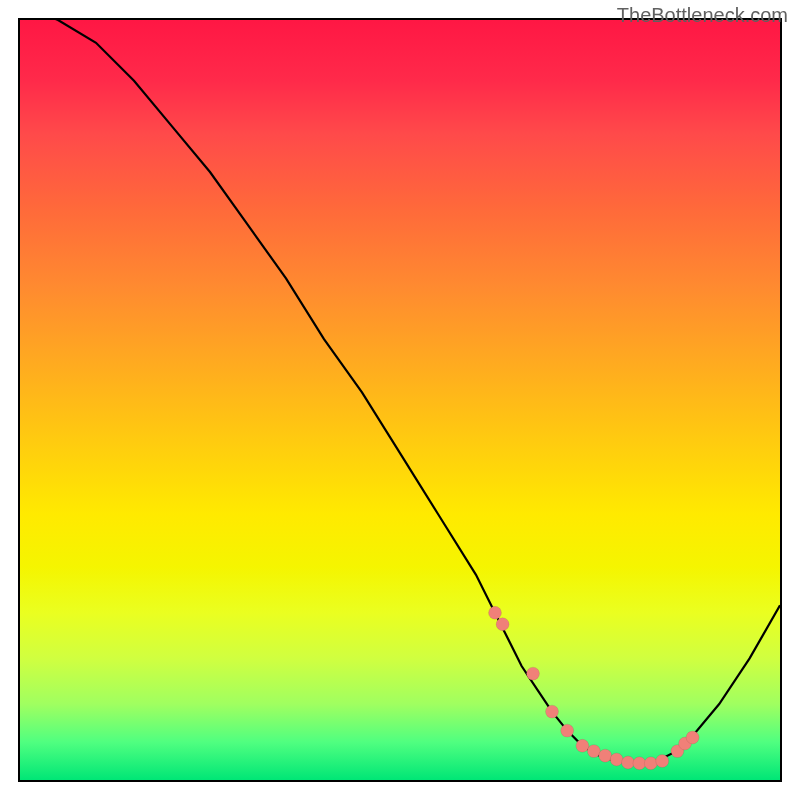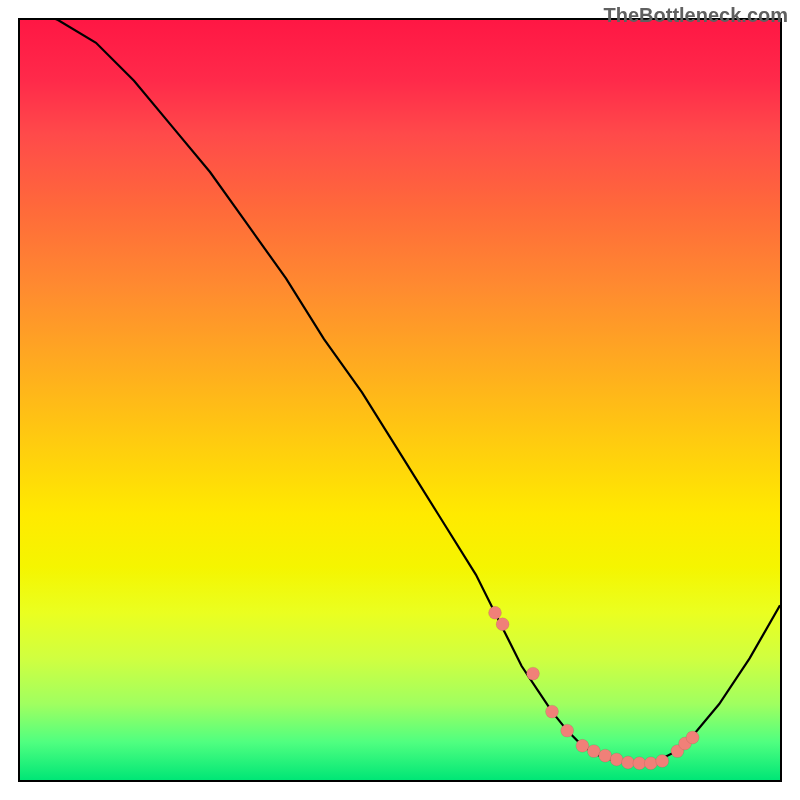--- a/index.html
+++ b/index.html
@@ -10,21 +10,21 @@
     font-family: Arial, sans-serif;
     position: relative;
     overflow: hidden;
   }
   .watermark {
     position: absolute;
     top: 4px;
     right: 12px;
     font-size: 20px;
     color: #606060;
-    font-weight: 700;
+    font-weight: 400;
     z-index: 10;
   }
   .plot-area {
     position: absolute;
     left: 18px;
     top: 18px;
     width: 764px;
     height: 764px;
     border: 2px solid #000;
     overflow: hidden;

